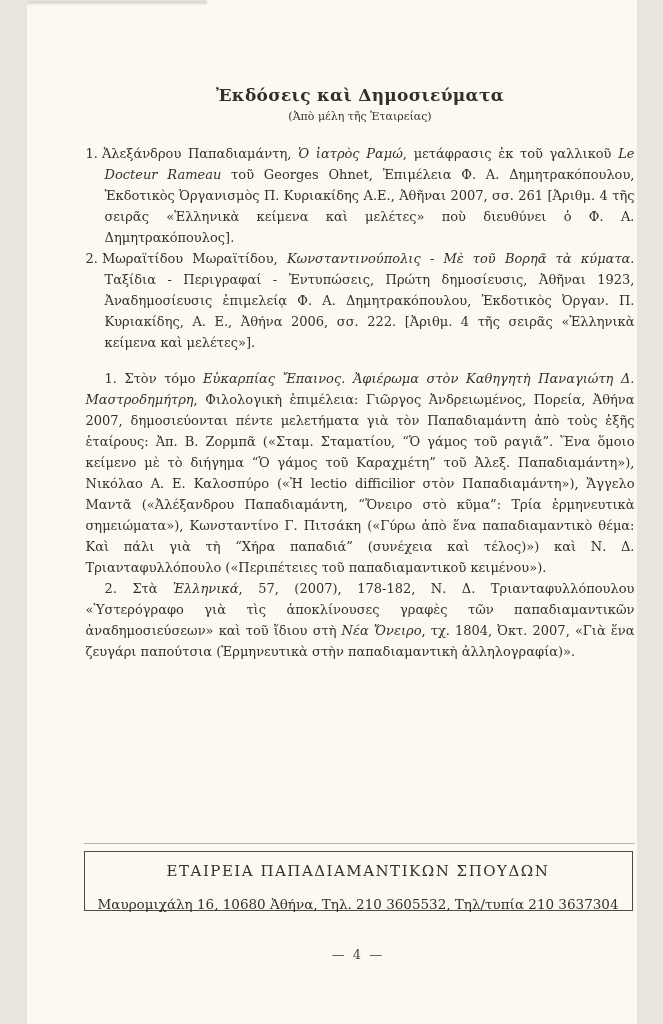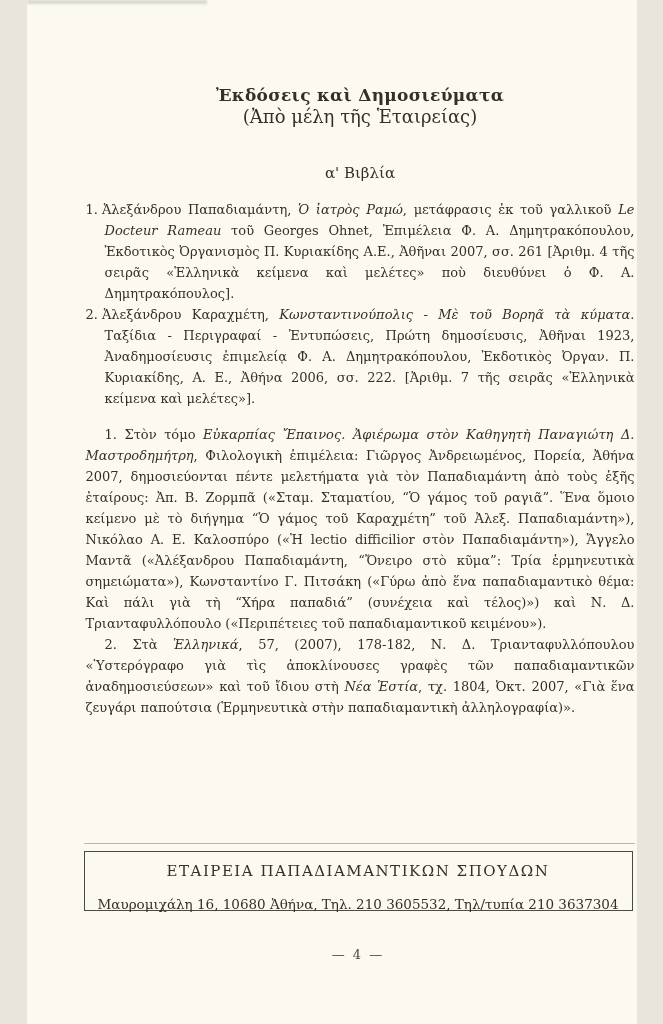--- a/index.html
+++ b/index.html
@@ -35,21 +35,21 @@
     margin: 84px 0 0 0;
     text-align: center;
     font-size: 17px;
     font-weight: bold;
     line-height: 22px;
     letter-spacing: 0.3px;
   }
   .subtitle {
     margin-top: 1px;
     text-align: center;
-    font-size: 18px;
+    font-size: 11px;
     line-height: 20px;
   }
   .section-heading {
     margin-top: 36px;
     text-align: center;
     font-size: 15px;
     line-height: 20px;
     font-weight: normal;
   }
   .biblio-list { margin-top: 16px; }
@@ -114,35 +114,34 @@
 </head>
 <body>
 
 <div class="page">
   <div class="top-edge-shade"></div>
 
   <div class="content">
     <h1 class="title">Ἐκδόσεις καὶ Δημοσιεύματα</h1>
     <div class="subtitle">(Ἀπὸ μέλη τῆς Ἑταιρείας)</div>
 
-    <h2 class="section-heading">α' Βιβλία</h2>
 
     <div class="biblio-list">
       <div class="biblio-item">
         <span class="num">1.</span><span><span>Ἀλεξάνδρου Παπαδιαμάντη, </span><i>Ὁ ἰατρὸς Ραμώ</i><span>, μετάφρασις ἐκ τοῦ γαλλικοῦ </span><i>Le Docteur Rameau</i><span> τοῦ Georges Ohnet, Ἐπιμέλεια Φ. Α. Δημητρακόπουλου, Ἐκδοτικὸς Ὀργανισμὸς Π. Κυριακίδης Α.Ε., Ἀθῆναι 2007, σσ. 261 [Ἀριθμ. 4 τῆς σειρᾶς «Ἑλληνικὰ κείμενα καὶ μελέτες» ποὺ διευθύνει ὁ Φ. Α. Δημητρακόπουλος].</span></span>
       </div>
       <div class="biblio-item">
-        <span class="num">2.</span><span><span>Ἀλεξάνδρου Καραχμέτη, </span><i>Κωνσταντινούπολις - Μὲ τοῦ Βορηᾶ τὰ κύματα</i><span>. Ταξίδια - Περιγραφαί - Ἐντυπώσεις, Πρώτη δημοσίευσις, Ἀθῆναι 1923, Ἀναδημοσίευσις ἐπιμελείᾳ Φ. Α. Δημητρακόπουλου, Ἐκδοτικὸς Ὀργαν. Π. Κυριακίδης, Α. Ε., Ἀθήνα 2006, σσ. 222. [Ἀριθμ. 7 τῆς σειρᾶς «Ἑλληνικὰ κείμενα καὶ μελέτες»].</span></span>
+        <span class="num">2.</span><span><span>Μωραϊτίδου Μωραϊτίδου, </span><i>Κωνσταντινούπολις - Μὲ τοῦ Βορηᾶ τὰ κύματα</i><span>. Ταξίδια - Περιγραφαί - Ἐντυπώσεις, Πρώτη δημοσίευσις, Ἀθῆναι 1923, Ἀναδημοσίευσις ἐπιμελείᾳ Φ. Α. Δημητρακόπουλου, Ἐκδοτικὸς Ὀργαν. Π. Κυριακίδης, Α. Ε., Ἀθήνα 2006, σσ. 222. [Ἀριθμ. 4 τῆς σειρᾶς «Ἑλληνικὰ κείμενα καὶ μελέτες»].</span></span>
       </div>
     </div>
 
 
     <div class="pubs">
       <p class="pub-para"><span>1. Στὸν τόμο </span><i>Εὐκαρπίας Ἔπαινος. Ἀφιέρωμα στὸν Καθηγητὴ Παναγιώτη Δ. Μαστροδημήτρη</i><span>, Φιλολογικὴ ἐπιμέλεια: Γιῶργος Ἀνδρειωμένος, Πορεία, Ἀθήνα 2007, δημοσιεύονται πέντε μελετήματα γιὰ τὸν Παπαδιαμάντη ἀπὸ τοὺς ἑξῆς ἑταίρους: Ἀπ. Β. Ζορμπᾶ («Σταμ. Σταματίου, “Ὁ γάμος τοῦ ραγιᾶ”. Ἕνα ὅμοιο κείμενο μὲ τὸ διήγημα “Ὁ γάμος τοῦ Καραχμέτη” τοῦ Ἀλεξ. Παπαδιαμάντη»), Νικόλαο Α. Ε. Καλοσπύρο («Ἡ lectio difficilior στὸν Παπαδιαμάντη»), Ἄγγελο Μαντᾶ («Ἀλέξανδρου Παπαδιαμάντη, “Ὄνειρο στὸ κῦμα”: Τρία ἑρμηνευτικὰ σημειώματα»), Κωνσταντίνο Γ. Πιτσάκη («Γύρω ἀπὸ ἕνα παπαδιαμαντικὸ θέμα: Καὶ πάλι γιὰ τὴ “Χήρα παπαδιά” (συνέχεια καὶ τέλος)») καὶ Ν. Δ. Τριανταφυλλόπουλο («Περιπέτειες τοῦ παπαδιαμαντικοῦ κειμένου»).</span></p>
-      <p class="pub-para"><span>2. Στὰ </span><i>Ἑλληνικά</i><span>, 57, (2007), 178-182, Ν. Δ. Τριανταφυλλόπουλου «Ὑστερόγραφο γιὰ τὶς ἀποκλίνουσες γραφὲς τῶν παπαδιαμαντικῶν ἀναδημοσιεύσεων» καὶ τοῦ ἴδιου στὴ </span><i>Νέα Ἑστία</i><span>, τχ. 1804, Ὀκτ. 2007, «Γιὰ ἕνα ζευγάρι παπούτσια (Ἑρμηνευτικὰ στὴν παπαδιαμαντικὴ ἀλληλογραφία)».</span></p>
+      <p class="pub-para"><span>2. Στὰ </span><i>Ἑλληνικά</i><span>, 57, (2007), 178-182, Ν. Δ. Τριανταφυλλόπουλου «Ὑστερόγραφο γιὰ τὶς ἀποκλίνουσες γραφὲς τῶν παπαδιαμαντικῶν ἀναδημοσιεύσεων» καὶ τοῦ ἴδιου στὴ </span><i>Νέα Ὄνειρο</i><span>, τχ. 1804, Ὀκτ. 2007, «Γιὰ ἕνα ζευγάρι παπούτσια (Ἑρμηνευτικὰ στὴν παπαδιαμαντικὴ ἀλληλογραφία)».</span></p>
     </div>
   </div>
 
   <div class="divider-line"></div>
 
   <div class="footer-box">
     <div class="footer-title">ΕΤΑΙΡΕΙΑ ΠΑΠΑΔΙΑΜΑΝΤΙΚΩΝ ΣΠΟΥΔΩΝ</div>
     <div class="footer-address">Μαυρομιχάλη 16, 10680 Ἀθήνα, Τηλ. 210 3605532, Τηλ/τυπία 210 3637304</div>
   </div>
 

